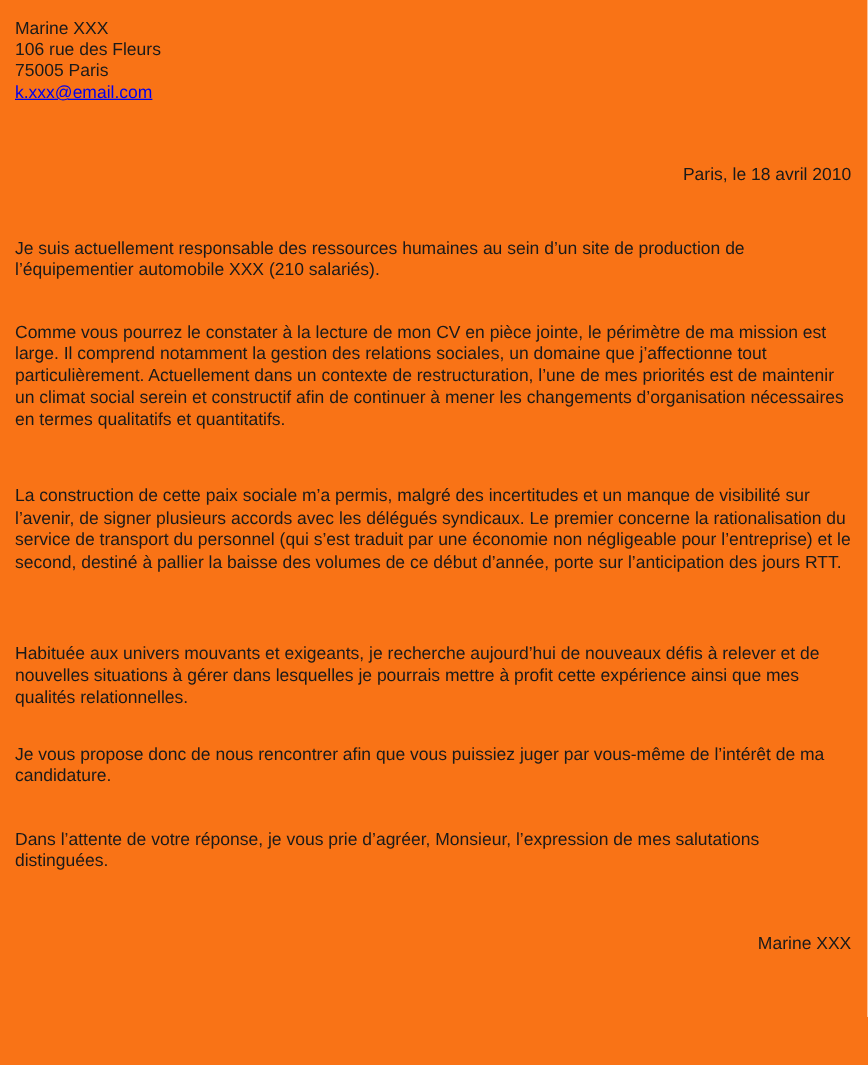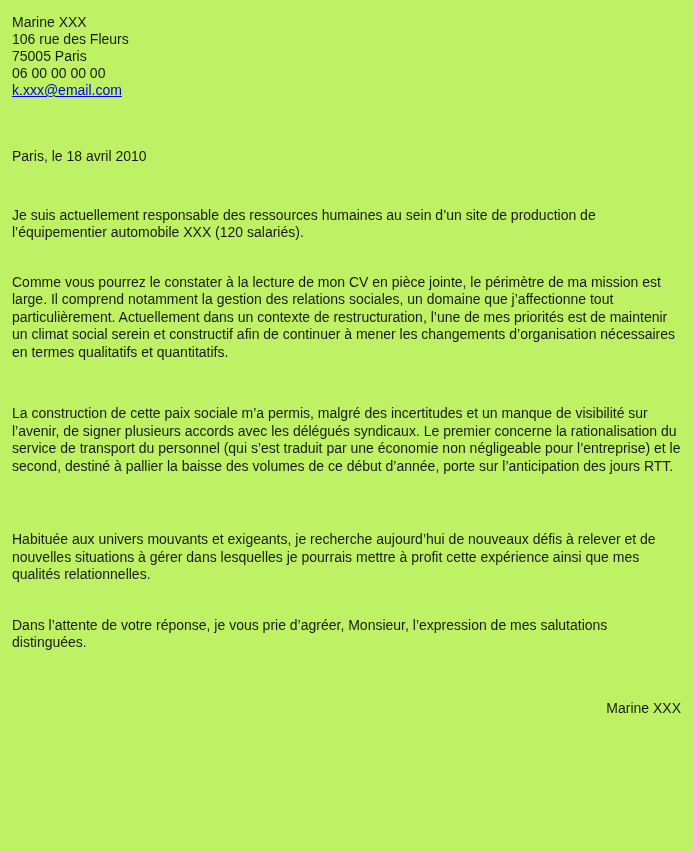--- a/index.html
+++ b/index.html
@@ -5,41 +5,41 @@
   html, body {
     margin: 0;
     padding: 0;
     background: #ffffff;
   }
   .page {
     position: relative;
     width: 694px;
     height: 852px;
     box-sizing: border-box;
-    background: #bef264;
+    background: #f97316;
     padding: 14px 13px 12px 12px;
     font-family: "Liberation Sans", "DejaVu Sans", sans-serif;
     font-size: 14px;
     line-height: 17.5px;
     color: #1a1a1a;
     overflow: hidden;
   }
   .sender {
     line-height: 17px;
   }
   .sender div {
     margin: 0;
   }
   .sender a {
     color: #0000EE;
     cursor: pointer;
   }
   .date-line {
     margin-top: 49px;
-    text-align: left;
+    text-align: right;
   }
   .salutation {
     margin-top: 62px;
   }
   p.para {
     margin: 0;
   }
   p.p1 { margin-top: 41px; }
   p.p2 { margin-top: 32px; }
   p.p3 { margin-top: 44px; }
@@ -53,30 +53,30 @@
 </style>
 </head>
 <body>
 
 <div class="page">
 
   <div class="sender">
     <div>Marine XXX</div>
     <div>106 rue des Fleurs</div>
     <div>75005 Paris</div>
-    <div>06 00 00 00 00</div>
     <div>
       <a href="#">k.xxx@email.com</a>
     </div>
   </div>
 
   <div class="date-line">Paris, le 18 avril 2010</div>
 
 
-  <p class="para p1">Je suis actuellement responsable des ressources humaines au sein d’un site de production de l’équipementier automobile XXX (120 salariés).</p>
+  <p class="para p1">Je suis actuellement responsable des ressources humaines au sein d’un site de production de l’équipementier automobile XXX (210 salariés).</p>
   <p class="para p2">Comme vous pourrez le constater à la lecture de mon CV en pièce jointe, le périmètre de ma mission est large. Il comprend notamment la gestion des relations sociales, un domaine que j’affectionne tout particulièrement. Actuellement dans un contexte de restructuration, l’une de mes priorités est de maintenir un climat social serein et constructif afin de continuer à mener les changements d’organisation nécessaires en termes qualitatifs et quantitatifs.</p>
   <p class="para p3">La construction de cette paix sociale m’a permis, malgré des incertitudes et un manque de visibilité sur l’avenir, de signer plusieurs accords avec les délégués syndicaux. Le premier concerne la rationalisation du service de transport du personnel (qui s’est traduit par une économie non négligeable pour l’entreprise) et le second, destiné à pallier la baisse des volumes de ce début d’année, porte sur l’anticipation des jours RTT.</p>
   <p class="para p4">Habituée aux univers mouvants et exigeants, je recherche aujourd’hui de nouveaux défis à relever et de nouvelles situations à gérer dans lesquelles je pourrais mettre à profit cette expérience ainsi que mes qualités relationnelles.</p>
+  <p class="para p5">Je vous propose donc de nous rencontrer afin que vous puissiez juger par vous-même de l’intérêt de ma candidature.</p>
   <p class="para p6">Dans l’attente de votre réponse, je vous prie d’agréer, Monsieur, l’expression de mes salutations distinguées.</p>
 
   <div class="signature">Marine XXX</div>
 
 </div>
 
 </body></html>

